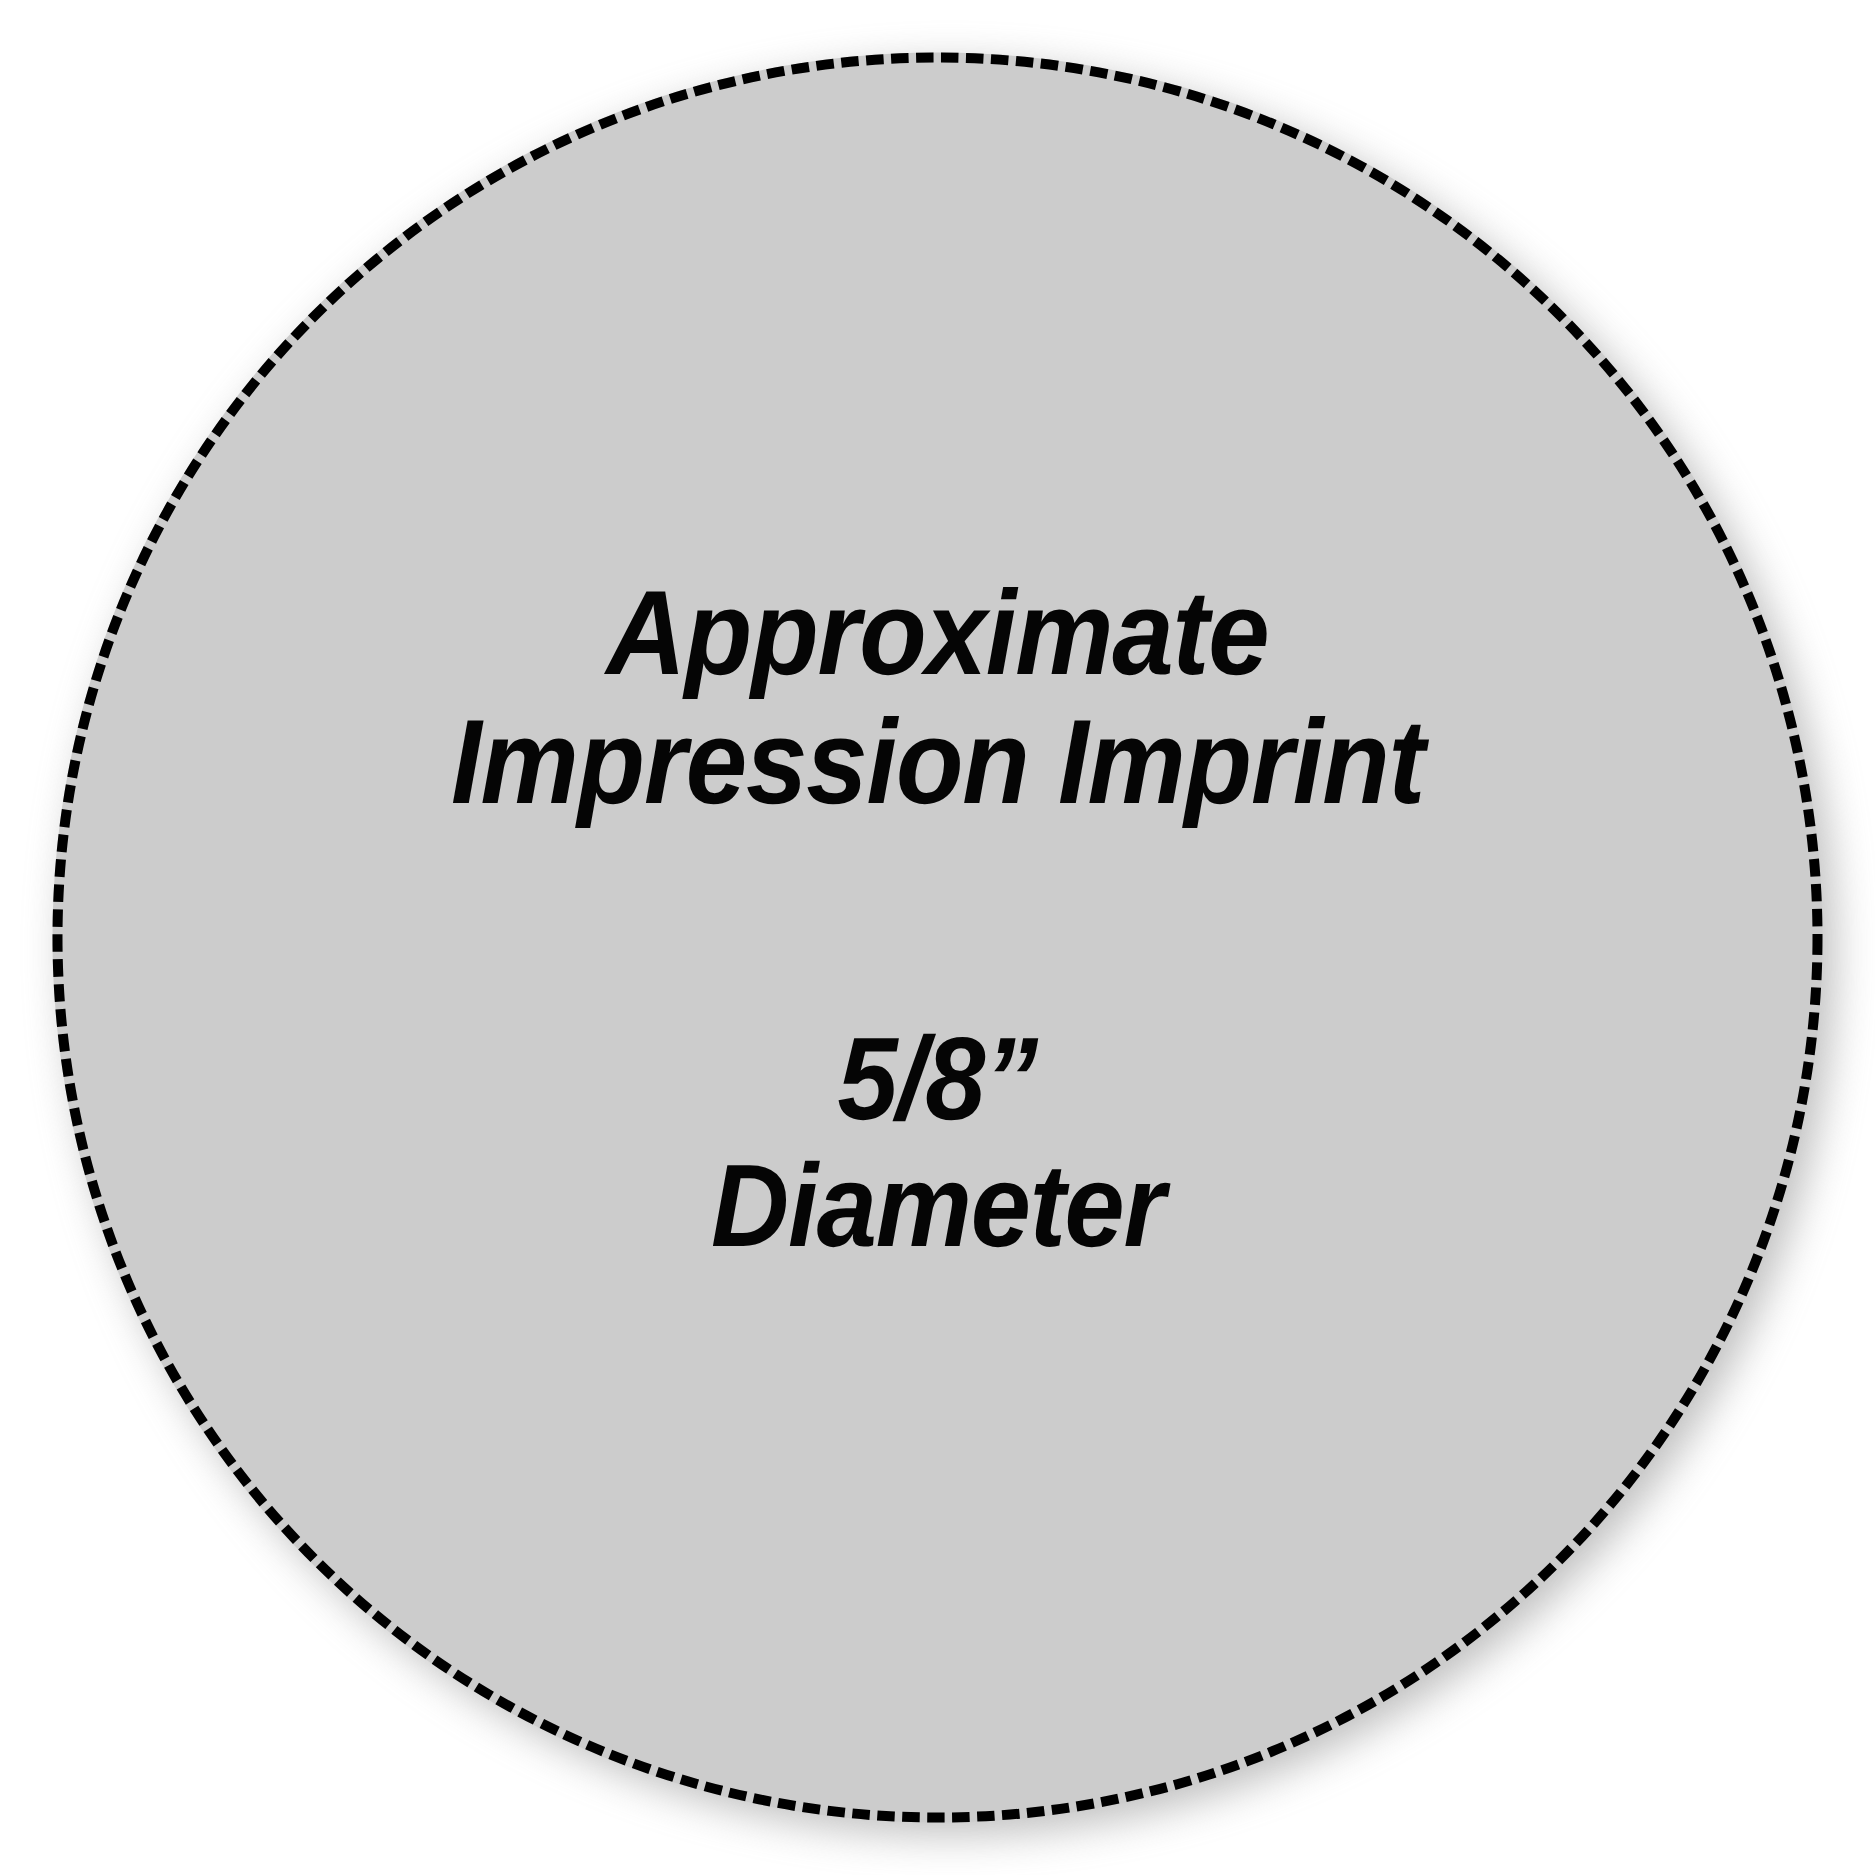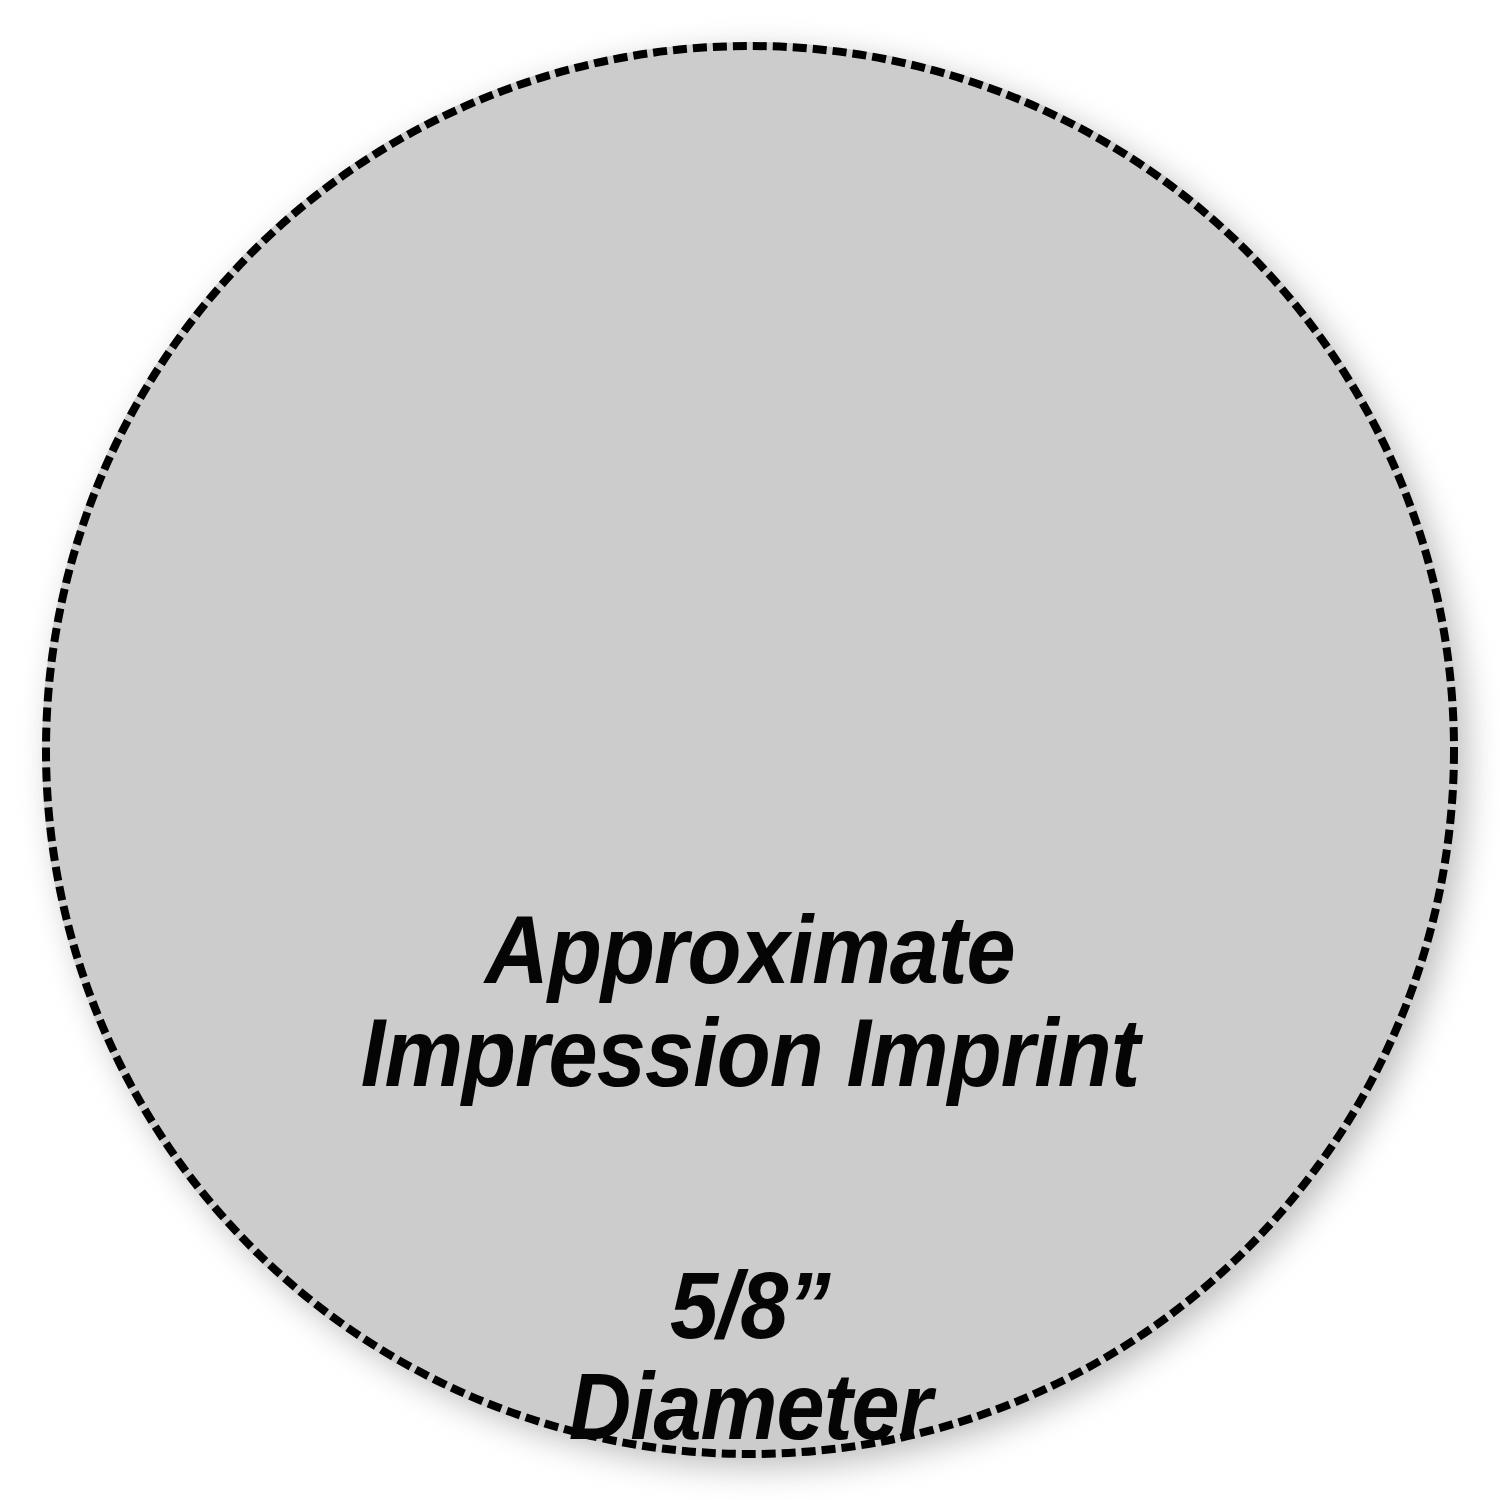--- a/index.html
+++ b/index.html
@@ -68,21 +68,21 @@
   
   #imprint-text {
     position: absolute;
     left: 0;
     top: 0;
     width: 1416px;
     height: 1416px;
     display: flex;
     flex-direction: column;
     align-items: center;
-    justify-content: flex-end;
+    justify-content: center;
     text-align: center;
     user-select: none;
   }
 
   .imprint-line {
     color: #050505;
     font-family: "Liberation Sans", "DejaVu Sans", sans-serif;
     font-style: italic;
     font-weight: 700;
     font-size: 96px;

